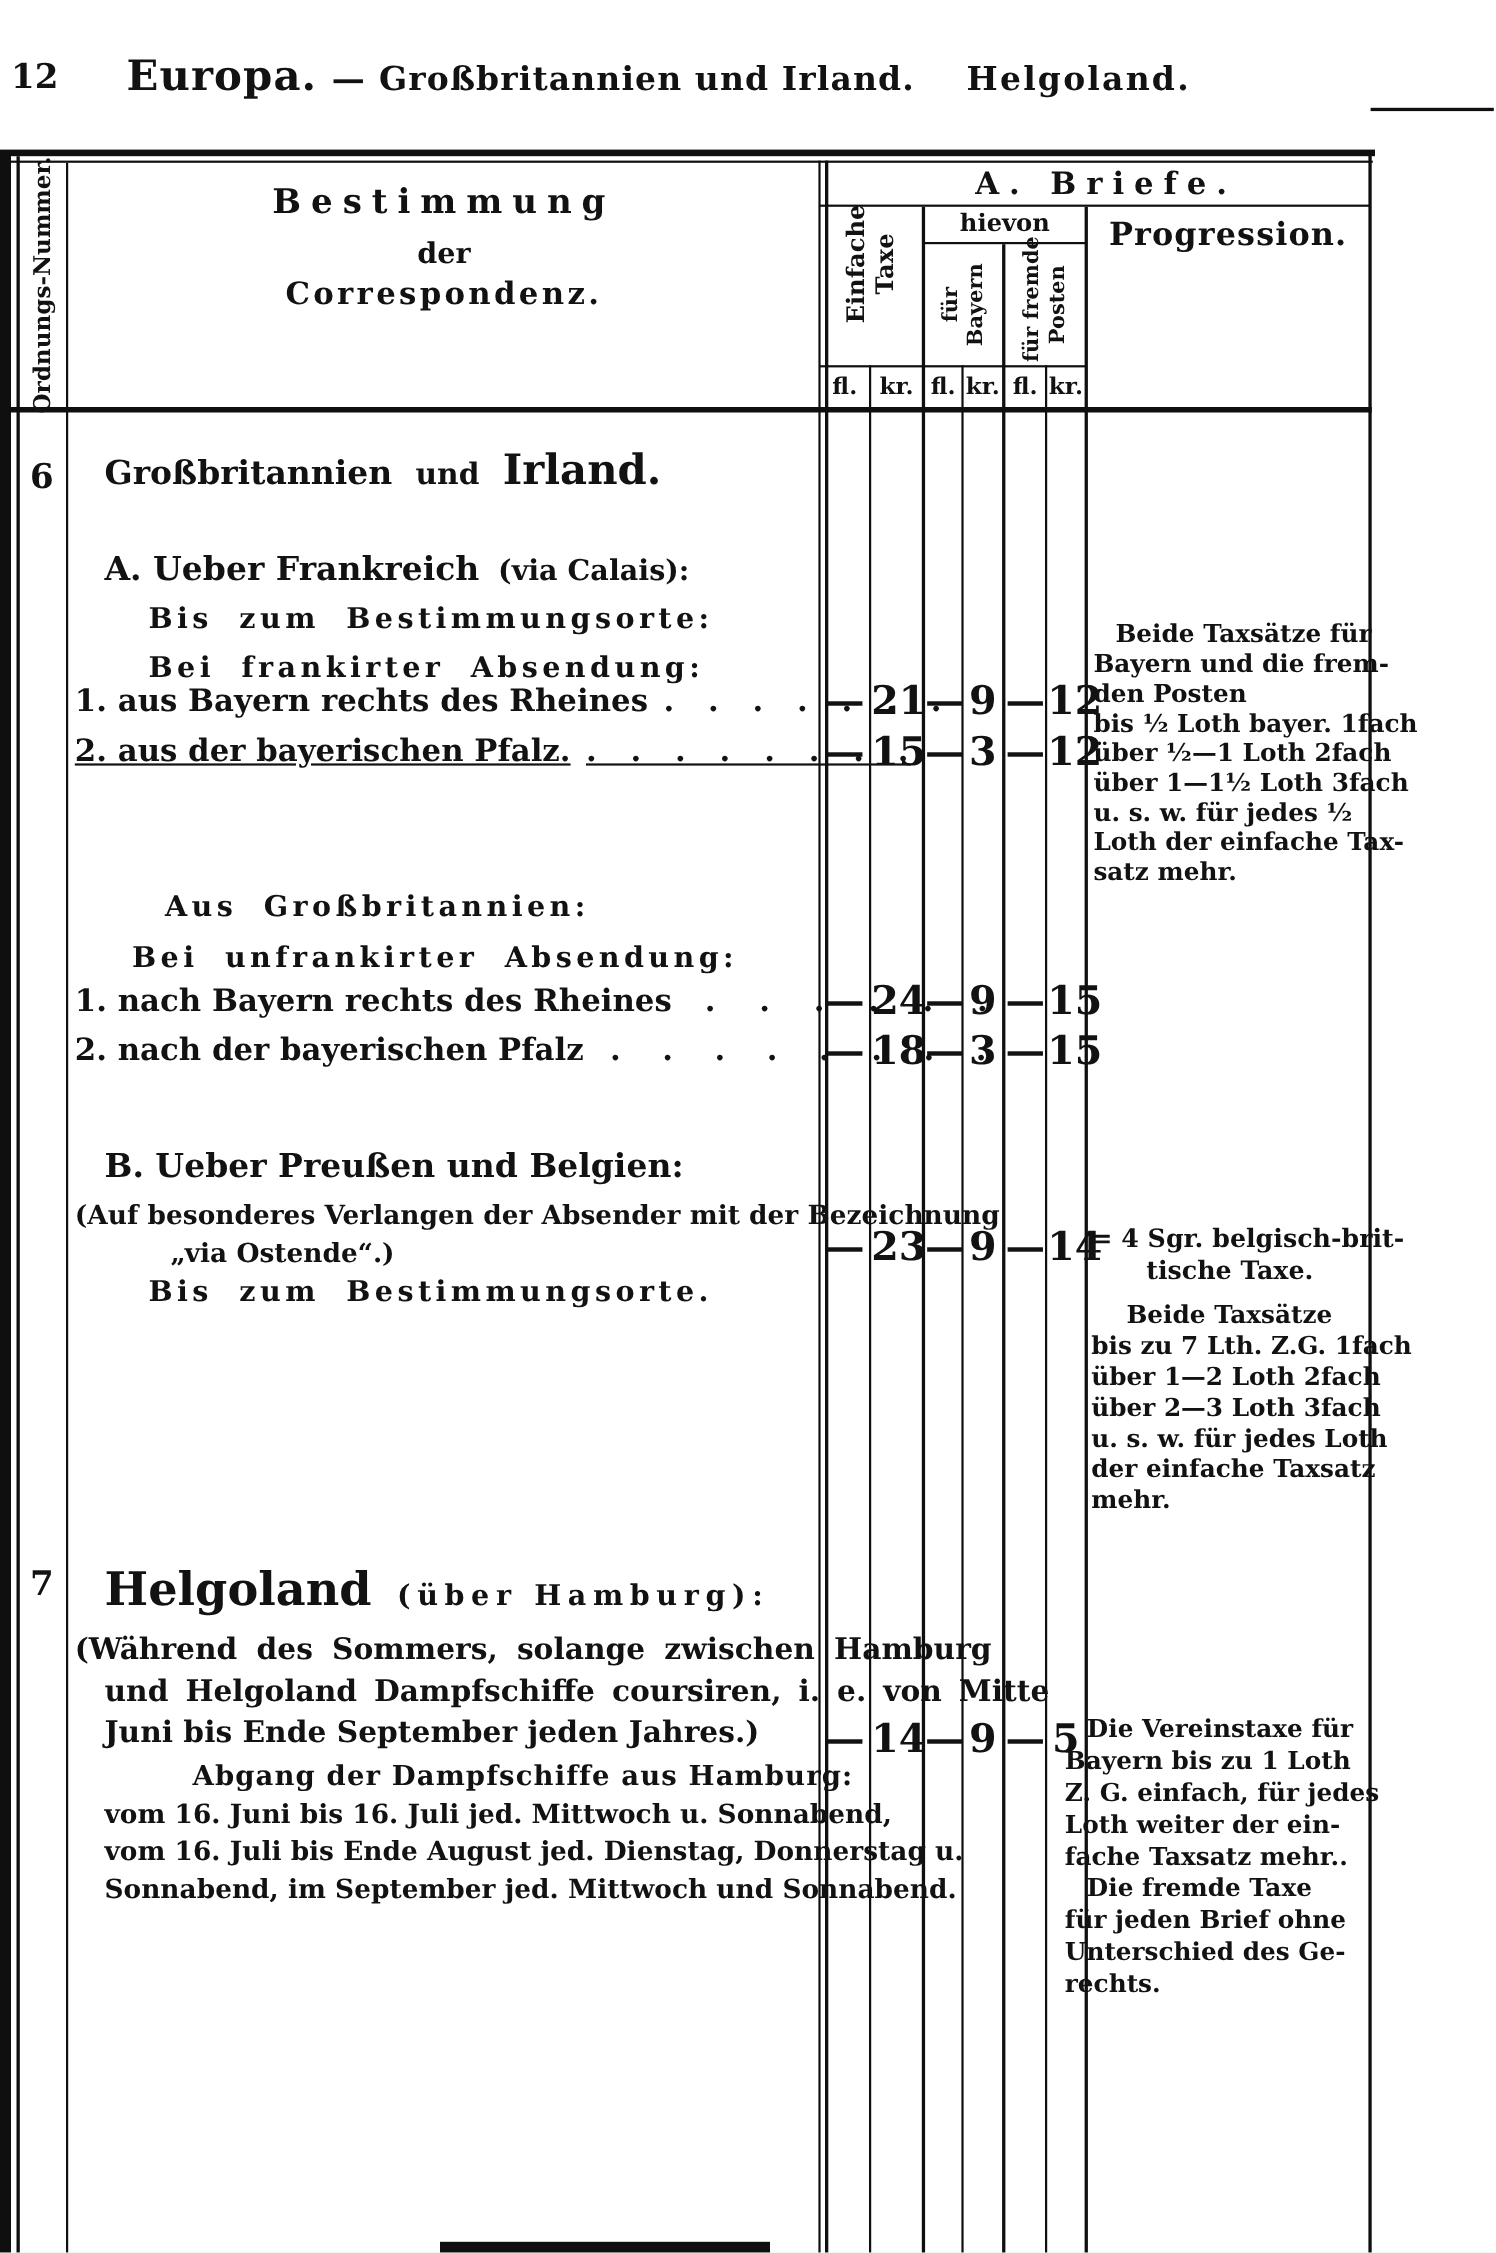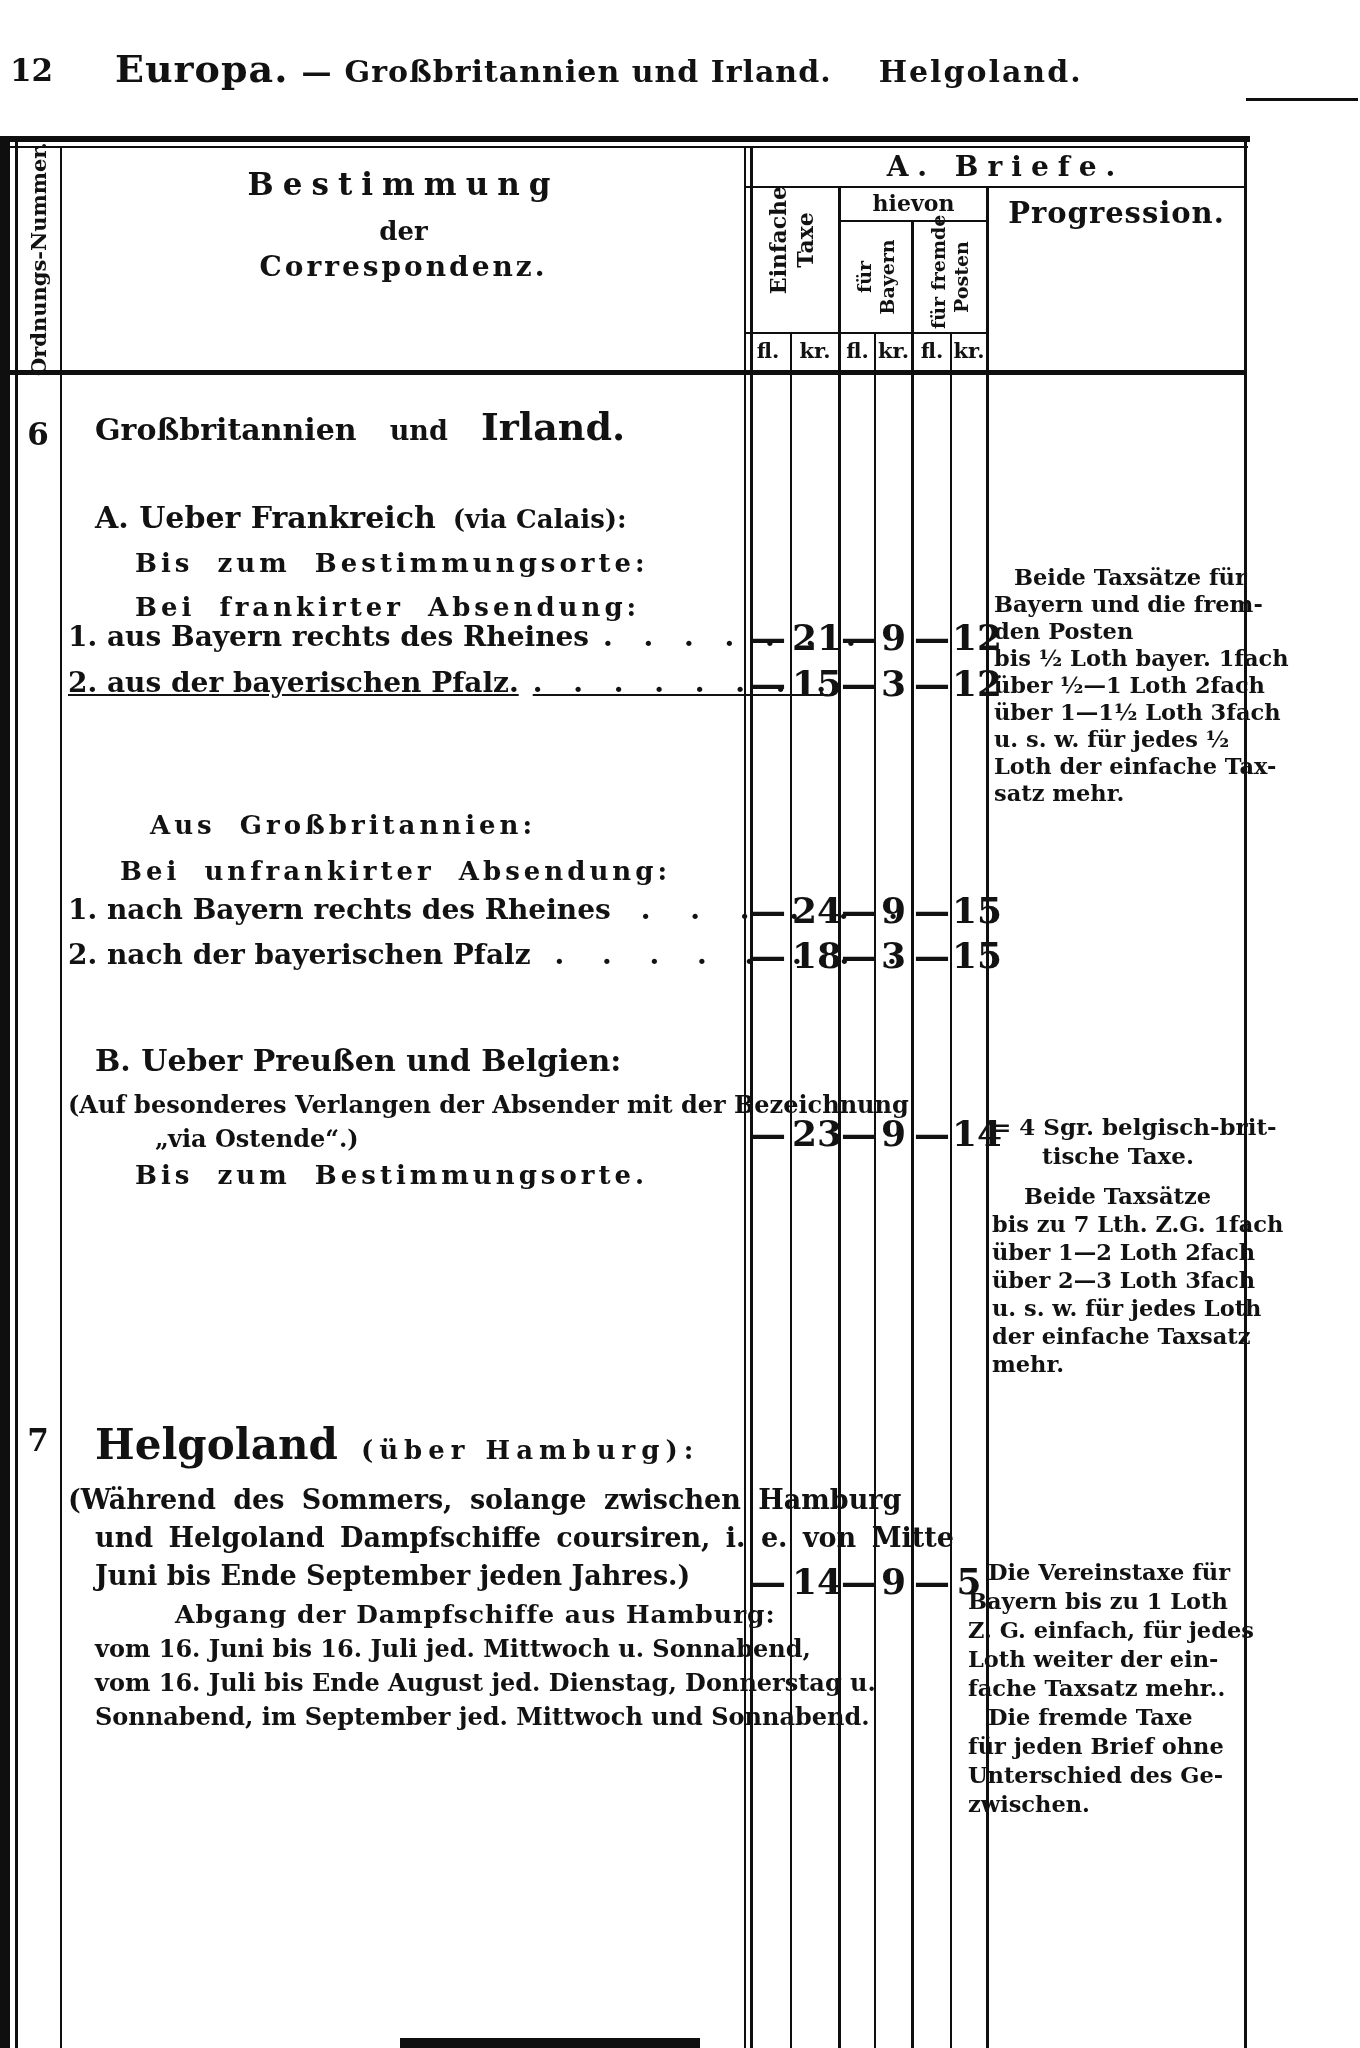--- a/index.html
+++ b/index.html
@@ -102,21 +102,21 @@
   <div class="unit" style="left:792px;top:338px;width:46px;">kr.</div>
   <div class="unit" style="left:841px;top:338px;width:33px;">fl.</div>
   <div class="unit" style="left:876px;top:338px;width:35px;">kr.</div>
   <div class="unit" style="left:914px;top:338px;width:36px;">fl.</div>
   <div class="unit" style="left:952px;top:338px;width:34px;">kr.</div>
 
   <div class="abs b center" style="left:16px;top:416px;width:44px;font-size:31px;">6</div>
 
   <div class="abs" style="left:95px;top:404px;white-space:nowrap;">
     <span class="b" style="font-size:30px;">Großbritannien</span>
-    <span class="b" style="font-size:27px;margin:0 28px;">und</span>
+    <span class="b" style="font-size:27px;margin:0 16px;">und</span>
     <span class="b" style="font-size:38px;">Irland.</span>
   </div>
 
   <div class="abs" style="left:95px;top:500px;white-space:nowrap;">
     <span class="b" style="font-size:30px;">A. Ueber Frankreich</span>
     <span class="b" style="font-size:26px;margin-left:12px;">(via Calais):</span>
   </div>
 
   <div class="lbl sp" style="left:135px;top:548px;font-size:26px;">Bis zum Bestimmungsorte:</div>
   <div class="lbl sp" style="left:135px;top:592px;font-size:26px;">Bei frankirter Absendung:</div>
@@ -228,16 +228,16 @@
 
   <div class="prog" style="left:968px;top:1558px;line-height:29px;">
     <div class="indent">Die Vereinstaxe für</div>
     <div>Bayern bis zu 1 Loth</div>
     <div>Z. G. einfach, für jedes</div>
     <div>Loth weiter der ein-</div>
     <div>fache Taxsatz mehr..</div>
     <div class="indent">Die fremde Taxe</div>
     <div>für jeden Brief ohne</div>
     <div>Unterschied des Ge-</div>
-    <div>zwischen.</div>
+    <div>rechts.</div>
   </div>
 
 </div>
 
 </body></html>

